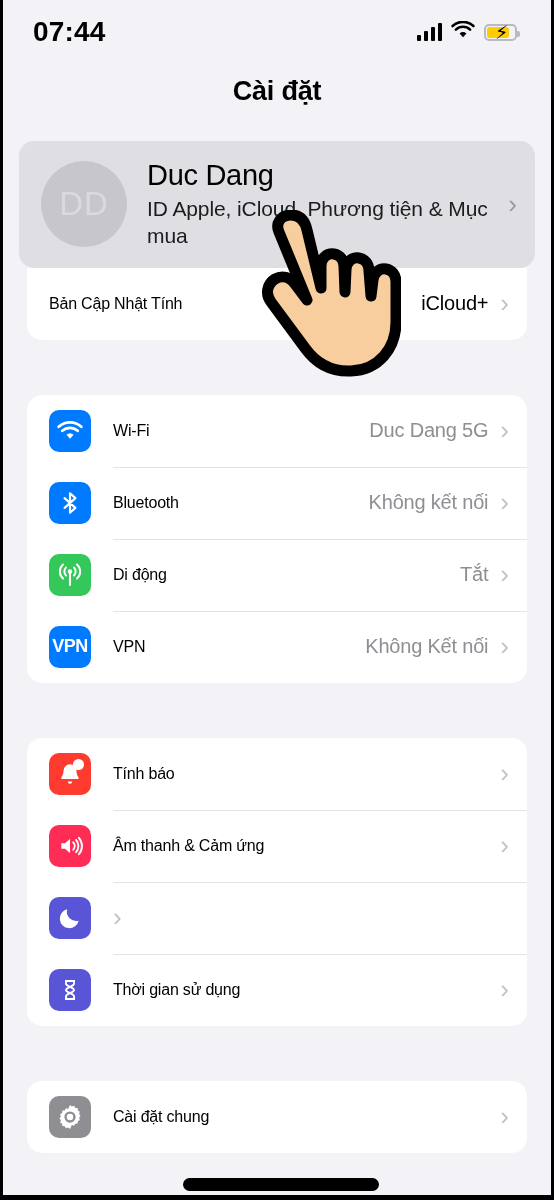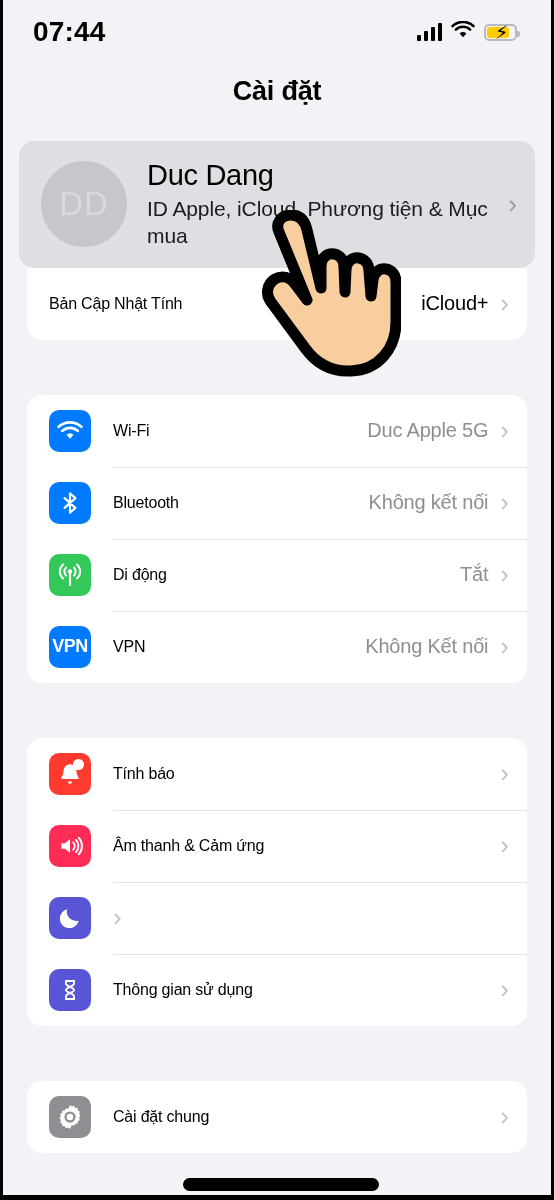--- a/index.html
+++ b/index.html
@@ -341,21 +341,21 @@
 
     <div class="row">
       <span class="icon" style="background:#007AFF;">
         <svg width="28" height="22" viewBox="0 0 24 18" fill="none">
           <path d="M12 15.6 L9 12.3 a4.6 4.6 0 0 1 6 0 Z" fill="#fff"></path>
           <path d="M5.4 8.8 a9.8 9.8 0 0 1 13.2 0" stroke="#fff" stroke-width="2.4" stroke-linecap="round"></path>
           <path d="M2.3 5.4 a14.3 14.3 0 0 1 19.4 0" stroke="#fff" stroke-width="2.4" stroke-linecap="round"></path>
         </svg>
       </span>
       <span class="row-label">Wi-Fi</span>
-      <span class="row-value">Duc Apple 5G</span>
+      <span class="row-value">Duc Dang 5G</span>
       <span class="chev">›</span>
     </div>
 
     <div class="row">
       <span class="icon" style="background:#007AFF;">
         <svg width="26" height="26" viewBox="0 0 24 24" fill="none" stroke="#fff" stroke-width="2" stroke-linecap="round" stroke-linejoin="round">
           <path d="M7 7.5 L17 16.5 L12 21 V3 L17 7.5 L7 16.5"></path>
         </svg>
       </span>
       <span class="row-label">Bluetooth</span>
@@ -428,21 +428,21 @@
 
     <div class="row">
       <span class="icon" style="background:#5856D6;">
         <svg width="24" height="26" viewBox="0 0 24 24" fill="none" stroke="#fff" stroke-width="1.9" stroke-linejoin="round">
           <path d="M7 3h10M7 21h10"></path>
           <path d="M7.6 3.5c0 4 8.8 4.6 8.8 8.5 0 3.9-8.8 4.5-8.8 8.5" fill="#fff" stroke="none" opacity="0"></path>
           <path d="M8 3.6v2.2c0 2.6 8 3.4 8 6.2s-8 3.6-8 6.2v2.2"></path>
           <path d="M16 3.6v2.2c0 2.6-8 3.4-8 6.2s8 3.6 8 6.2v2.2"></path>
         </svg>
       </span>
-      <span class="row-label">Thông gian sử dụng</span>
+      <span class="row-label">Thời gian sử dụng</span>
       <span class="chev">›</span>
     </div>
 
   </div>
 
   <div class="group-gap"></div>
 
   <div class="card">
     <div class="row">
       <span class="icon" style="background:#8E8E93;">

